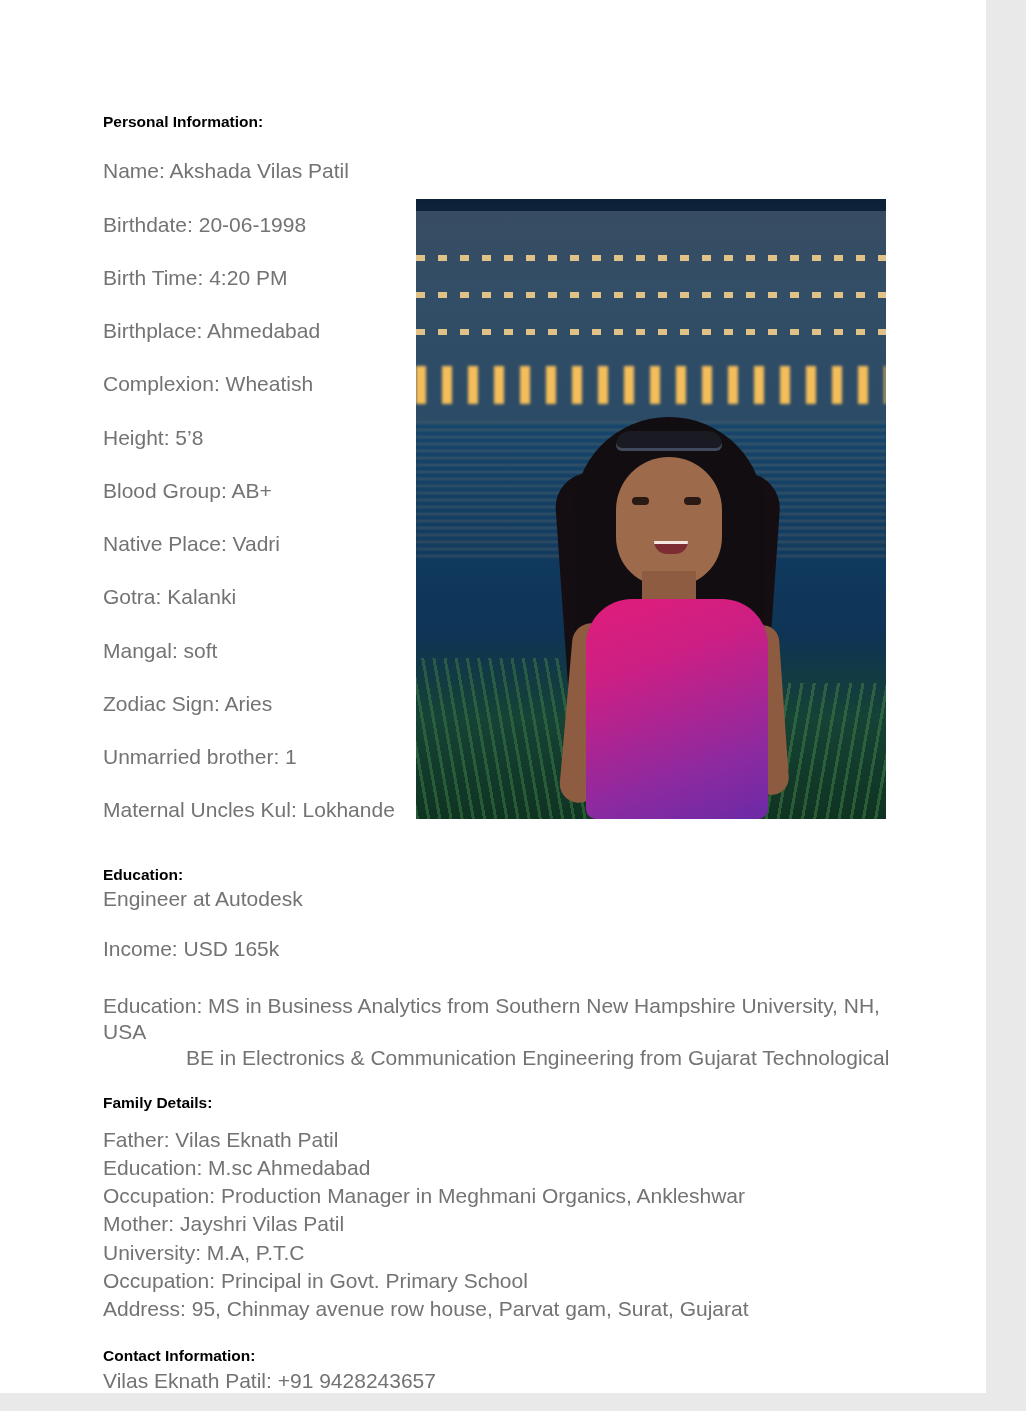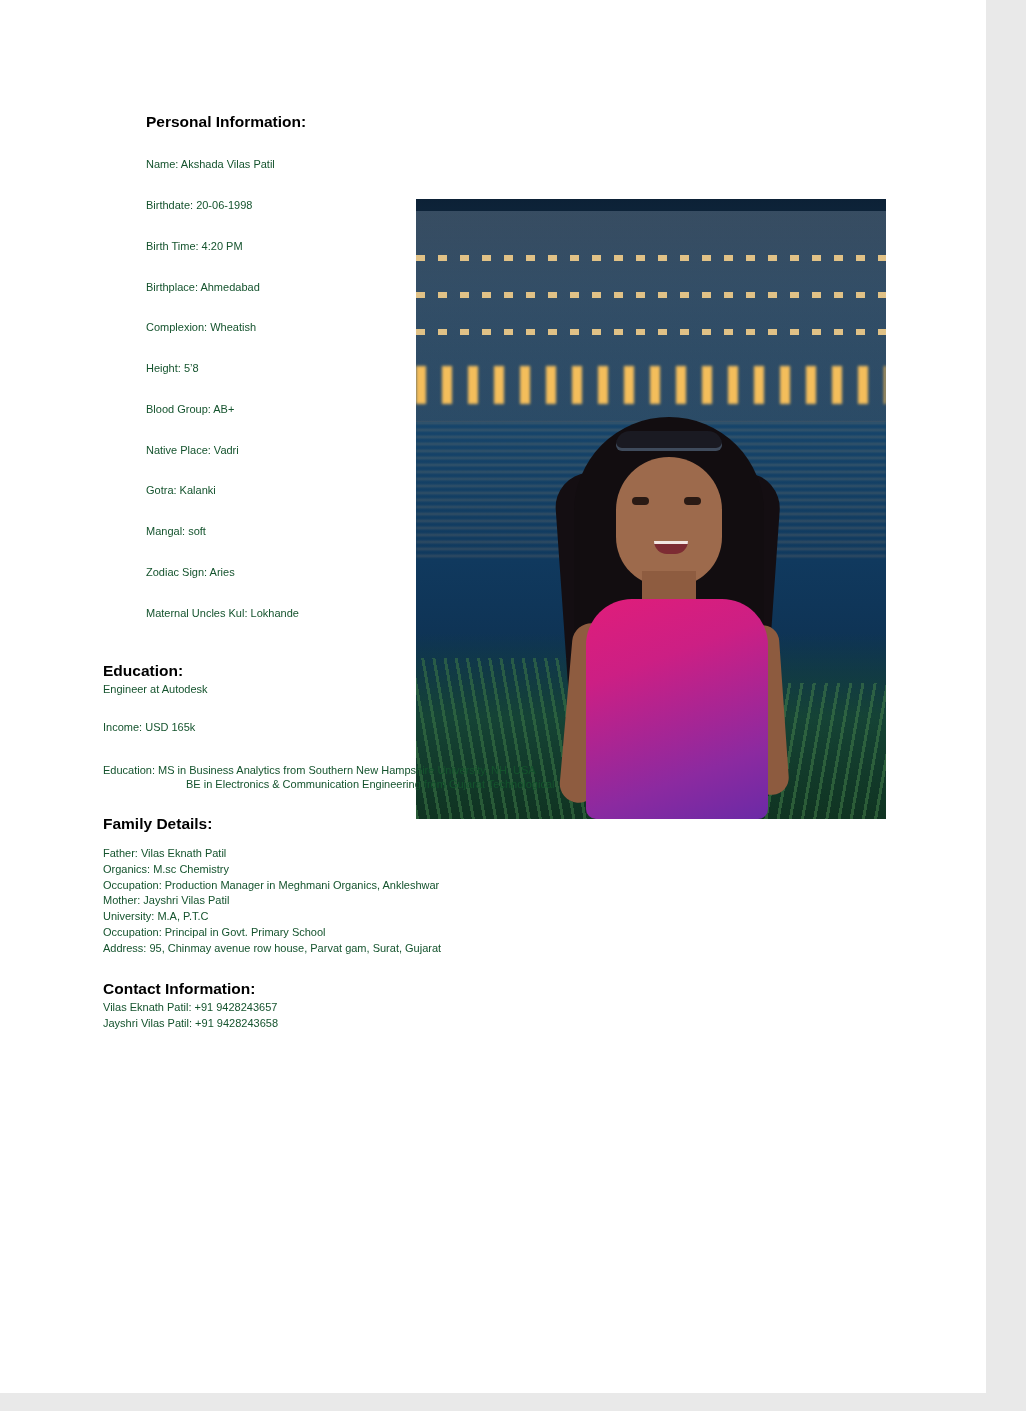--- a/index.html
+++ b/index.html
@@ -43,27 +43,26 @@
     top: 112px;
     width: 790px;
   }
   .heading {
     font-weight: bold;
     font-size: 15.5px;
     color: #000;
     line-height: 1.25;
   }
   .line {
-    font-size: 11px;
-    color: #14532d;
+    font-size: 21px;
+    color: #737373;
     line-height: 1.25;
   }
   .spaced > div {
     margin-bottom: 27px;
-    margin-left: 43px;
   }
   .tight > div {
     margin-bottom: 2px;
   }
   .left-col {
     width: 300px;
   }
   .gap-sm { height: 14px; }
   .gap-md { height: 22px; }
   .gap-lg { height: 30px; }
@@ -230,20 +229,21 @@
       <div class="line">Birthdate: 20-06-1998</div>
       <div class="line">Birth Time: 4:20 PM</div>
       <div class="line">Birthplace: Ahmedabad</div>
       <div class="line">Complexion: Wheatish</div>
       <div class="line">Height: 5’8</div>
       <div class="line">Blood Group: AB+</div>
       <div class="line">Native Place: Vadri</div>
       <div class="line">Gotra: Kalanki</div>
       <div class="line">Mangal: soft</div>
       <div class="line">Zodiac Sign: Aries</div>
+      <div class="line">Unmarried brother: 1</div>
       <div class="line">Maternal Uncles Kul: Lokhande</div>
     </div>
 
     <div class="gap-sm"></div>
 
     <div class="left-col tight">
       <div class="heading">Education:</div>
       <div class="line">Engineer at Autodesk</div>
     </div>
 
@@ -259,21 +259,21 @@
     </div>
 
     <div class="gap-md"></div>
 
     <div class="heading">Family Details:</div>
 
     <div class="gap-sm"></div>
 
     <div class="tight">
       <div class="line">Father: Vilas Eknath Patil</div>
-      <div class="line">Organics: M.sc Chemistry</div>
+      <div class="line">Education: M.sc Ahmedabad</div>
       <div class="line">Occupation: Production Manager in Meghmani Organics, Ankleshwar</div>
       <div class="line">Mother: Jayshri Vilas Patil</div>
       <div class="line">University: M.A, P.T.C</div>
       <div class="line">Occupation: Principal in Govt. Primary School</div>
       <div class="line">Address: 95, Chinmay avenue row house, Parvat gam, Surat, Gujarat</div>
     </div>
 
     <div class="gap-md"></div>
 
     <div class="tight">

